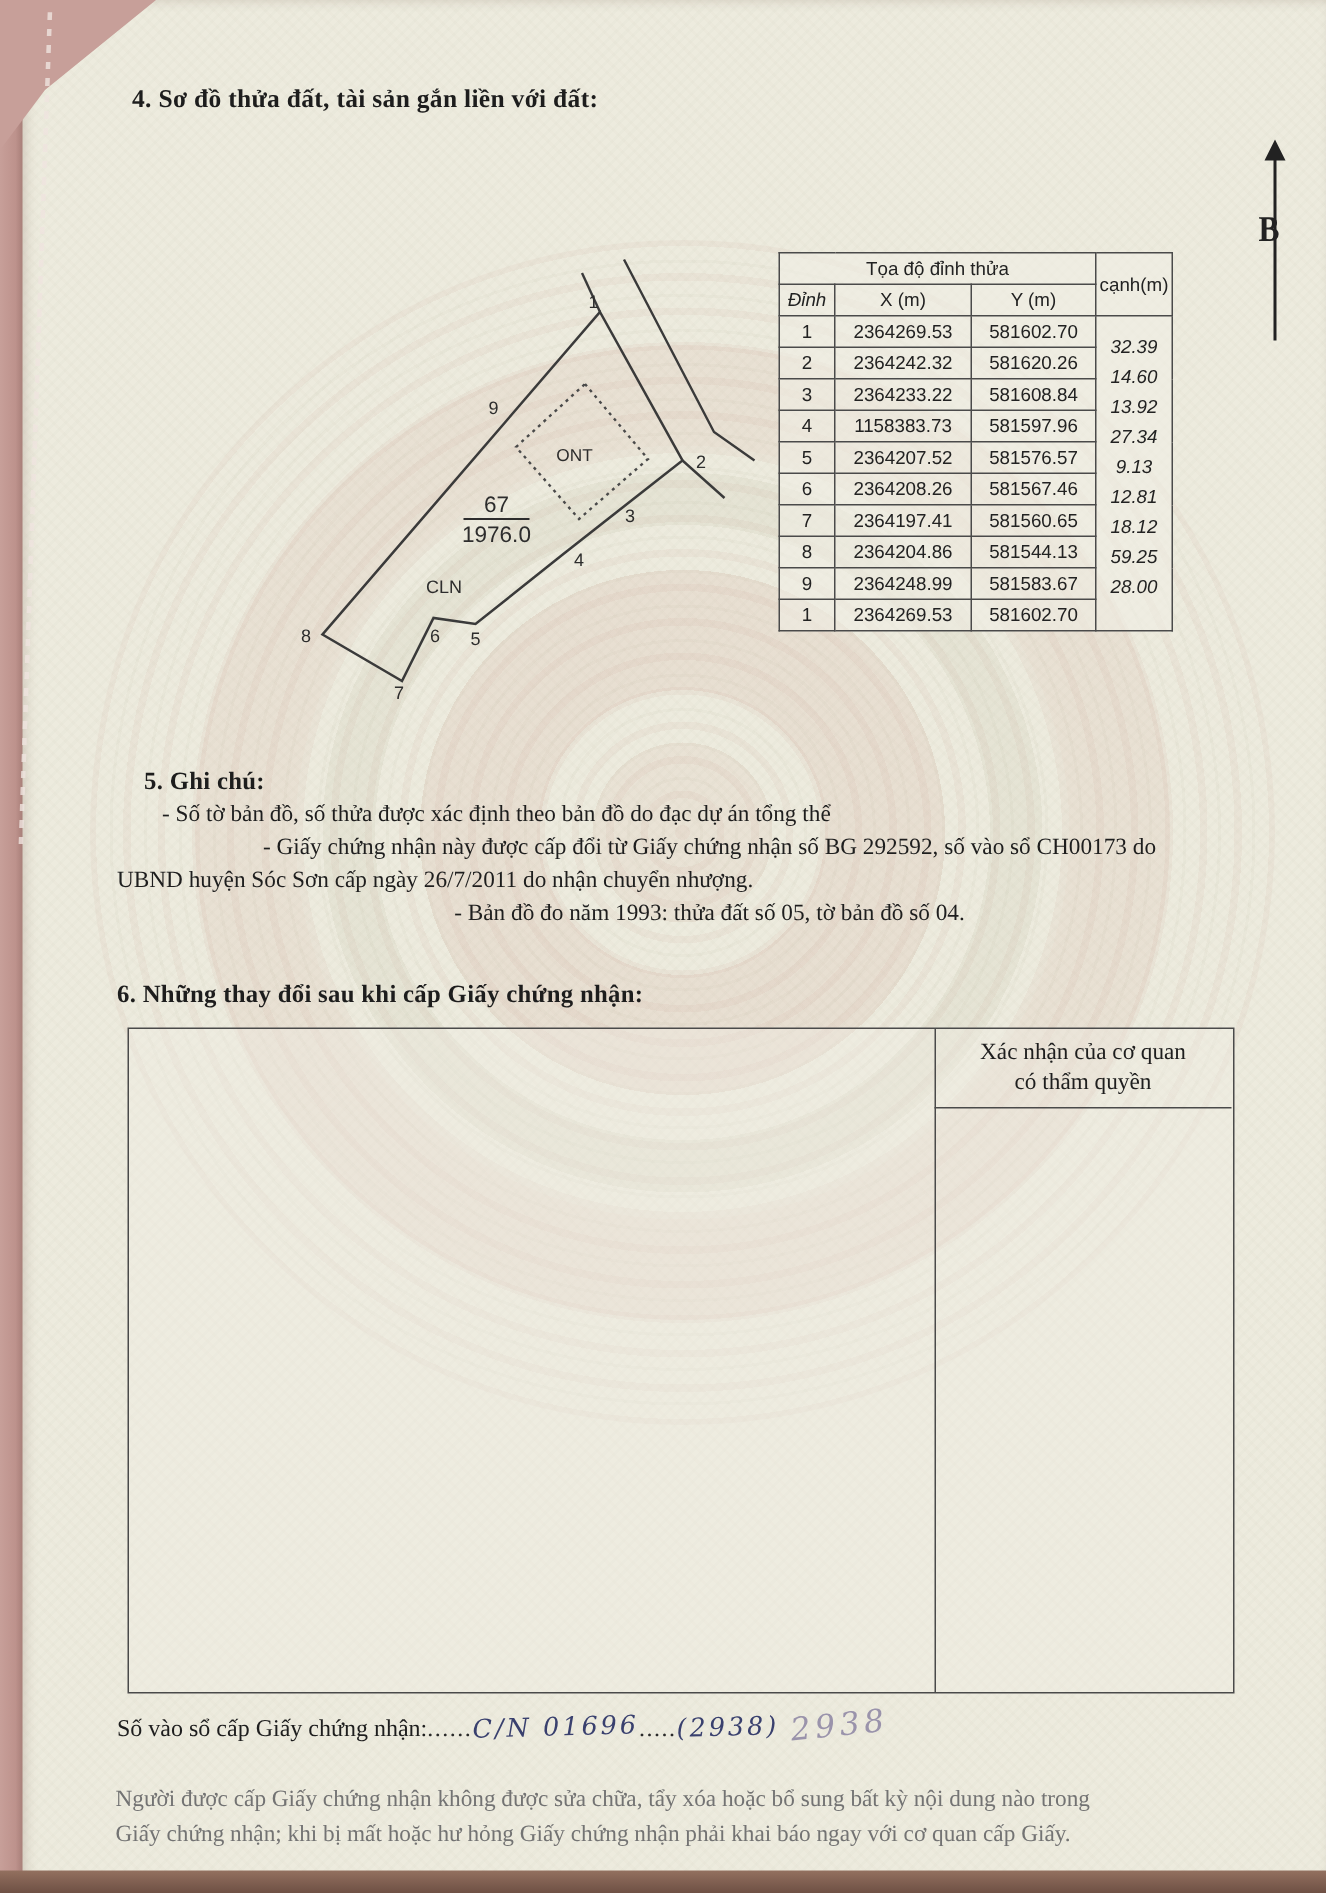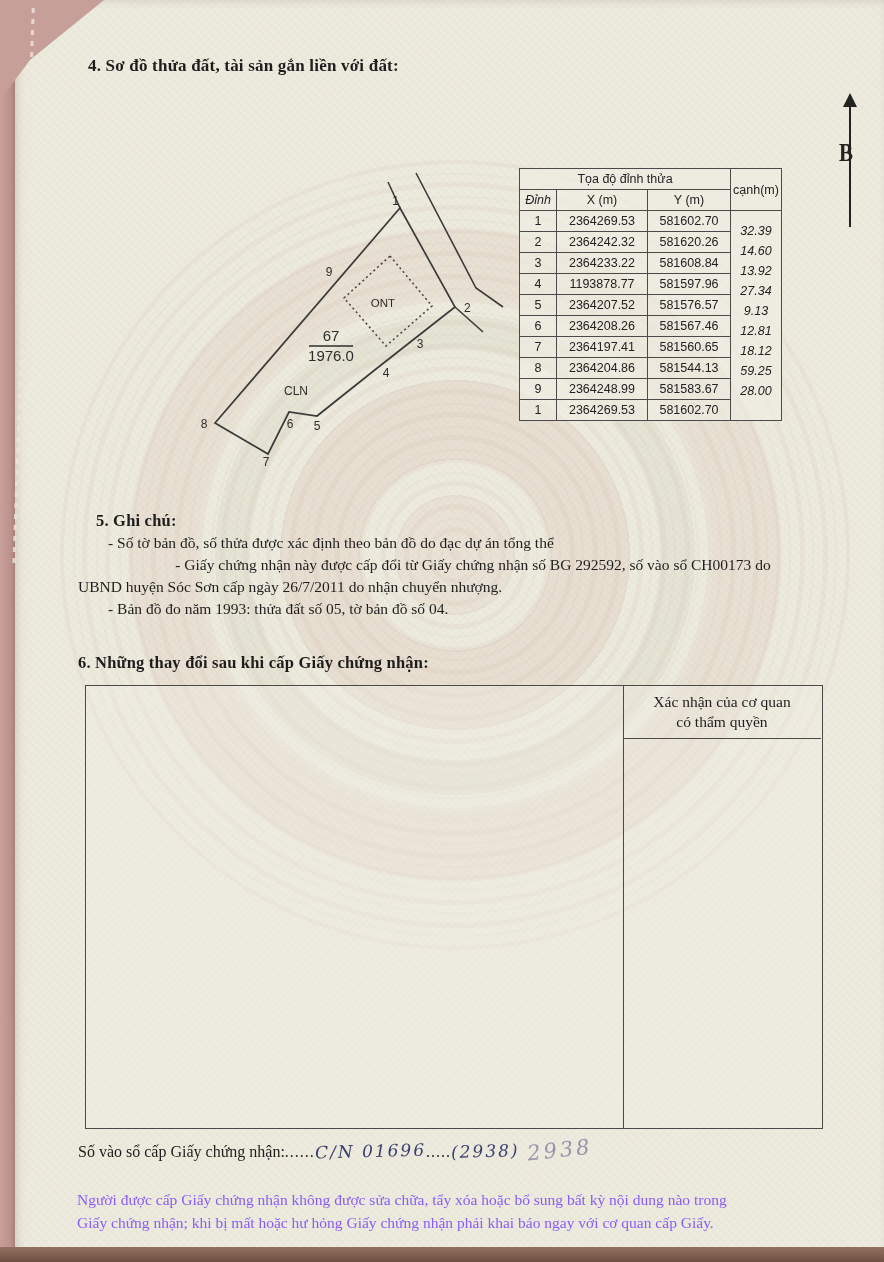--- a/index.html
+++ b/index.html
@@ -78,21 +78,21 @@
   .changes-table .hdr2{left:537px;width:198px;flex-direction:column;line-height:20px;}
 
   
   .sovaoso{position:absolute;left:65px;top:1138px;font-size:16px;color:#1e1e1e;white-space:nowrap;}
   .dots{letter-spacing:1px;color:#2a2a2a;}
   .handwriting{font-family:"DejaVu Serif",serif;font-style:italic;color:#39406e;
     font-size:17px;letter-spacing:2px;transform:rotate(-1.5deg);display:inline-block;}
   .pencil{font-family:"DejaVu Serif",serif;font-style:italic;color:#9a93ab;
     font-size:21px;letter-spacing:3px;transform:rotate(-6deg);display:inline-block;margin-left:8px;}
   .notice{position:absolute;left:64px;top:1188px;width:756px;font-size:15.5px;
-    color:#8b5cf6;line-height:23px;}
+    color:#737373;line-height:23px;}
 </style>
 </head>
 <body>
 
 <div class="page">
   <div class="page-texture"></div>
   <div class="watermark"></div>
   <div class="watermark2"></div>
 
   <div class="abs sec-title" style="left:75px;top:36px;margin-top:20px;">4. Sơ đồ thửa đất, tài sản gắn liền với đất:</div>
@@ -165,21 +165,21 @@
           <td>2364242.32</td>
           <td>581620.26</td>
         </tr>
     <tr>
           <td>3</td>
           <td>2364233.22</td>
           <td>581608.84</td>
         </tr>
     <tr>
           <td>4</td>
-          <td>1193878.77</td>
+          <td>1158383.73</td>
           <td>581597.96</td>
         </tr>
     <tr>
           <td>5</td>
           <td>2364207.52</td>
           <td>581576.57</td>
         </tr>
     <tr>
           <td>6</td>
           <td>2364208.26</td>
@@ -206,21 +206,21 @@
           <td>581602.70</td>
         </tr>
   </tbody>
     </table>
 
   <div class="abs body-text" style="left:65px;top:510px;width:760px;">
     <div class="sec-title" style="padding-left:18px;font-size:16.5px;">5. Ghi chú:</div>
     <div style="padding-left:30px;">- Số tờ bản đồ, số thửa được xác định theo bản đồ do đạc dự án tổng thể</div>
     <div style="padding-left:30px;text-align:center;">- Giấy chứng nhận này được cấp đổi từ Giấy chứng nhận số BG 292592, số vào sổ CH00173 do</div>
     <div>UBND huyện Sóc Sơn cấp ngày 26/7/2011 do nhận chuyển nhượng.</div>
-    <div style="padding-left:30px;">- Bản đồ đo năm 1993: thửa đất số 05, tờ bản đồ số 04.</div>
+    <div style="padding-left:30px;text-align:center;">- Bản đồ đo năm 1993: thửa đất số 05, tờ bản đồ số 04.</div>
   </div>
 
   <div class="abs sec-title" style="left:65px;top:653px;font-size:16.5px;">6. Những thay đổi sau khi cấp Giấy chứng nhận:</div>
 
   <div class="changes-table">
     <div class="vdiv"></div>
     <div class="hdr hdr2">
       <div>Xác nhận của cơ quan</div>
       <div>có thẩm quyền</div>
     </div>

